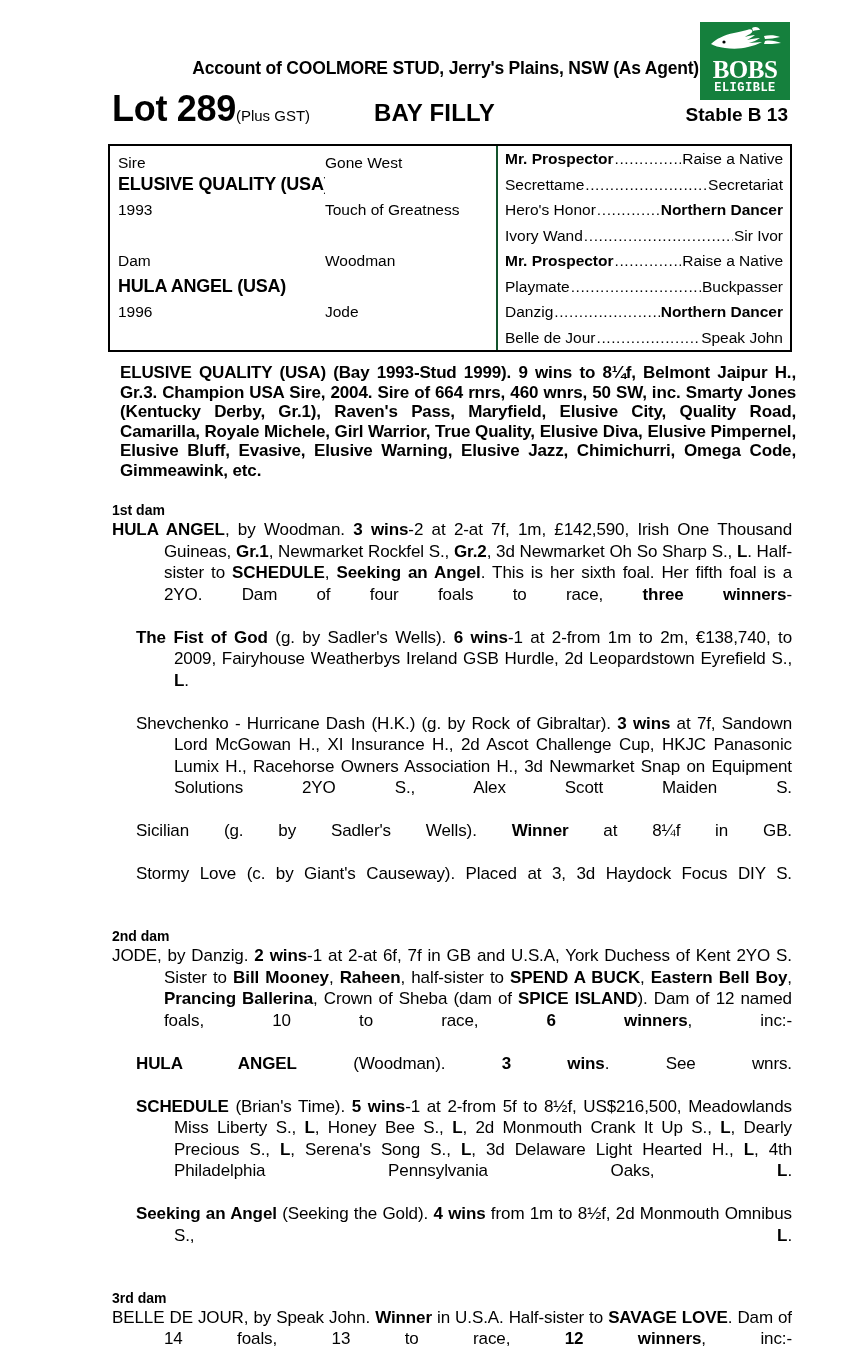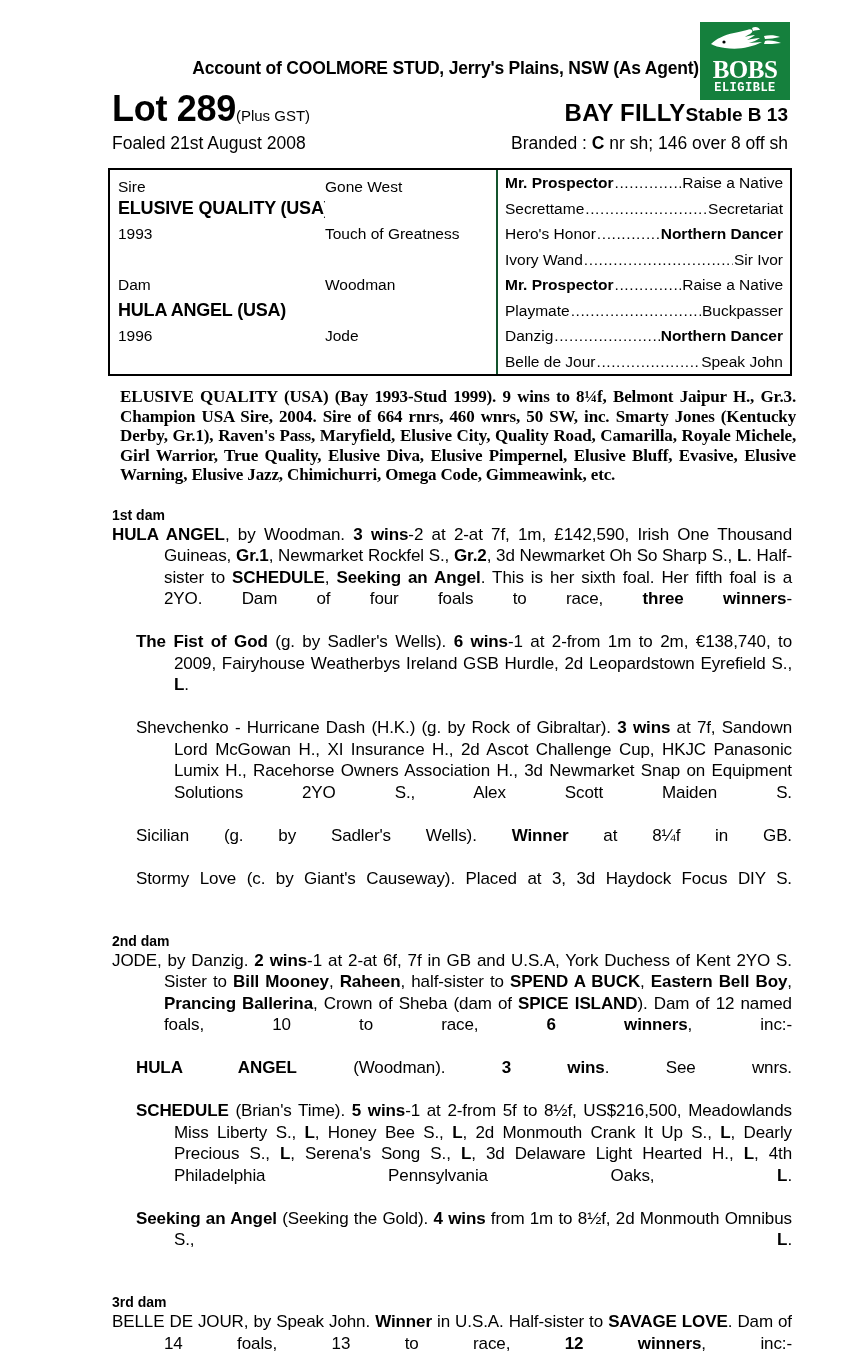--- a/index.html
+++ b/index.html
@@ -56,21 +56,21 @@
     white-space: nowrap;
   }
 
   .lot-row {
     display: flex;
     align-items: baseline;
     margin-top: 9px;
     padding-right: 4px;
   }
   .lot-left { flex: 0 0 auto; width: 250px; }
-  .lot-mid  { flex: 1 1 auto; text-align: right; padding-left: 12px;}
+  .lot-mid  { flex: 1 1 auto; text-align: left; padding-left: 12px;}
   .lot-right{ flex: 0 0 auto; text-align: left; }
 
   .lot-num { font-size: 36px; font-weight: bold; letter-spacing: -0.3px;}
   .plus-gst { font-size: 15px; font-weight: normal; }
   .sex-title { font-size: 24px; font-weight: bold; letter-spacing: 0.2px;}
   .stable { font-size: 19px; font-weight: bold; }
 
   .foaled-row {
     display: flex;
     align-items: baseline;
@@ -104,21 +104,20 @@
 
   
   .sire-para {
     margin: 11px 64px 0 120px;
     font-size: 17px;
     line-height: 19.5px;
     font-weight: bold;
     text-align: justify;
     text-justify: inter-word;
     letter-spacing: -0.15px;
-    font-family: Liberation Serif, serif;
   }
 
   
   .dam-section { margin: 0 68px 0 112px; }
   .dam-head {
     font-size: 14px;
     font-weight: bold;
     margin-top: 22px;
     margin-bottom: 1px;
   }
@@ -164,24 +163,20 @@
         <span class="lot-num">Lot 289</span><span class="plus-gst">(Plus GST)</span>
       </div>
       <div class="lot-mid">
         <span class="sex-title">BAY FILLY</span>
       </div>
       <div class="lot-right">
         <span class="stable">Stable B 13</span>
       </div>
     </div>
 
-    <div class="foaled-row">
-      <div class="foaled-left">Foaled 21st August 2008</div>
-      <div class="foaled-right"><span>Branded : </span><span class="brand-char">C</span><span> nr sh; 146 over 8 off sh</span></div>
-    </div>
   </div>
 
   <div class="ped-wrap">
     <table class="ped-table">
       <tbody>
           <tr>
         <td class="col-a">
           <div class="ped-line pad-top ped-sub">Sire</div>
           <div class="ped-line ped-name-bold">ELUSIVE QUALITY (USA)</div>
           <div class="ped-line ped-sub">1993</div>

